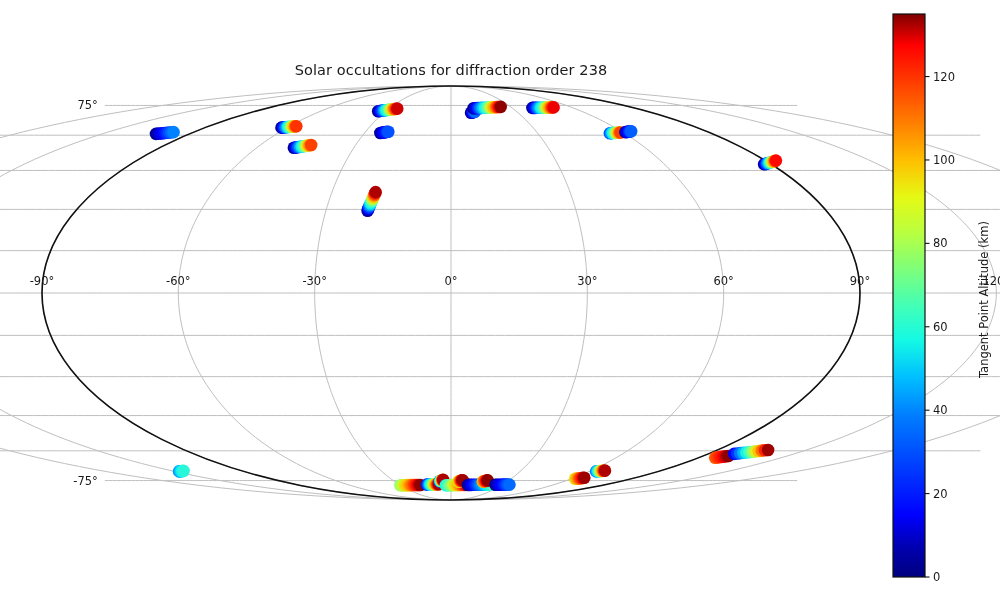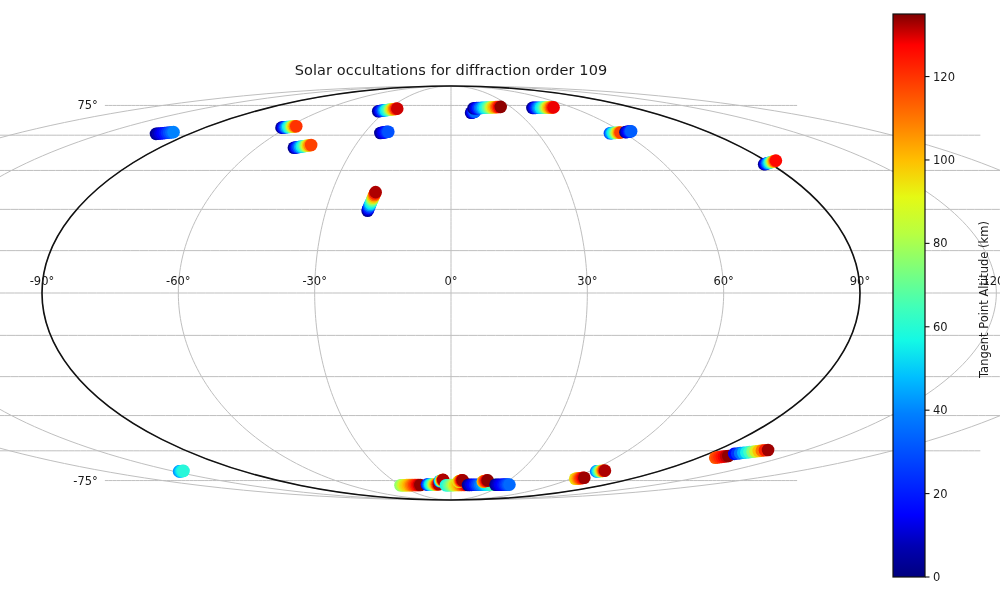--- a/index.html
+++ b/index.html
@@ -400,21 +400,21 @@
         <text x="-356.67608681633556" y="254.62399447843154" text-anchor="end" class="tick-label">15°</text>
         <text x="-374" y="297" text-anchor="end" class="tick-label">0°</text>
         <text x="-356.67608681633556" y="339.37600552156846" text-anchor="end" class="tick-label">-15°</text>
         <text x="-304.2826923747433" y="380.62235993300004" text-anchor="end" class="tick-label">-30°</text>
         <text x="-215.23216645807508" y="419.55264221527784" text-anchor="end" class="tick-label">-45°</text>
         <text x="-85.34615612642006" y="454.8139202358076" text-anchor="end" class="tick-label">-60°</text>
         <text x="97.85580096829426" y="484.5534599265146" text-anchor="end" class="tick-label">-75°</text>
       </g>
   </svg>
 
-  <div class="plot-title">Solar occultations for diffraction order 109</div>
+  <div class="plot-title">Solar occultations for diffraction order 238</div>
 
   <svg id="cbar-svg" width="1000" height="600">
     <defs>
       <linearGradient id="jetGrad" x1="0" y1="1" x2="0" y2="0">
         <stop offset="0.000" stop-color="#00007f"></stop>
         <stop offset="0.055" stop-color="#0000b3"></stop>
         <stop offset="0.110" stop-color="#0000ff"></stop>
         <stop offset="0.200" stop-color="#0040ff"></stop>
         <stop offset="0.290" stop-color="#0080ff"></stop>
         <stop offset="0.355" stop-color="#00bfff"></stop>

